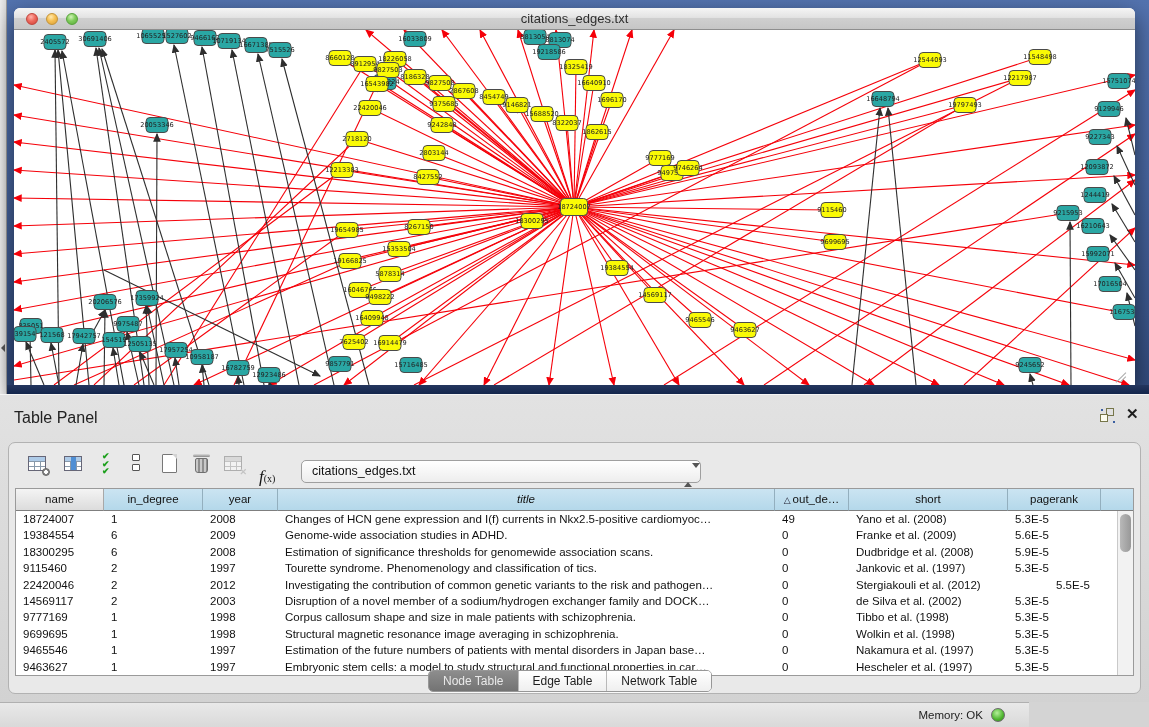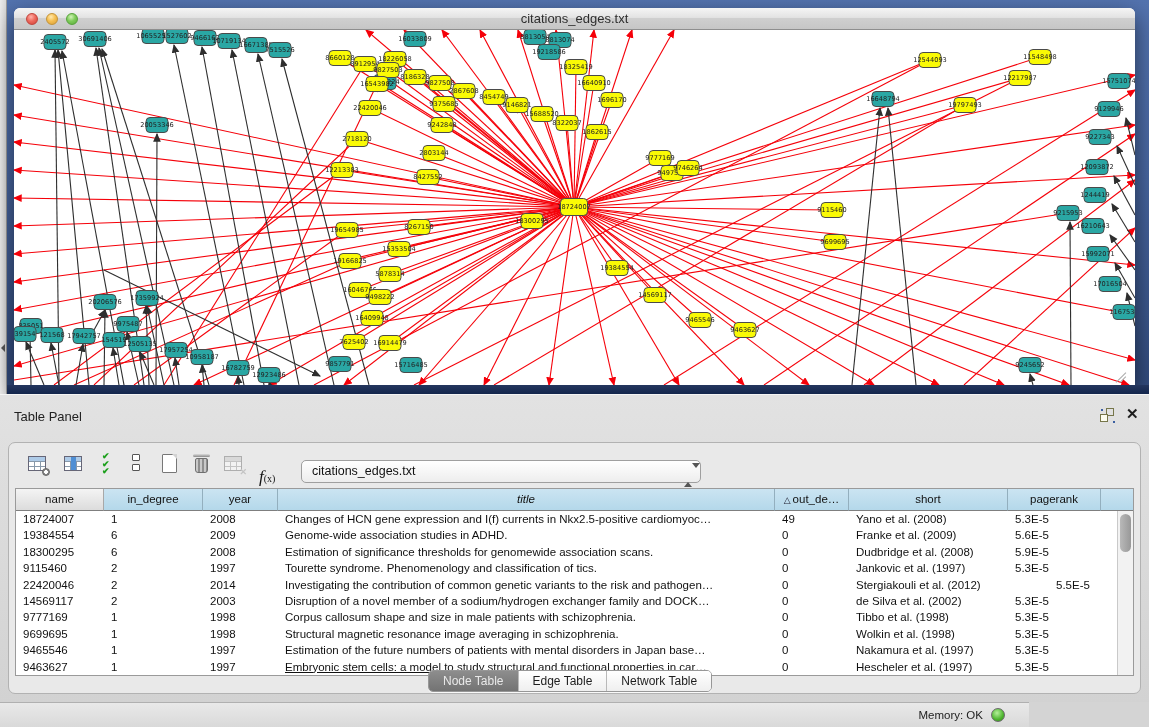--- a/index.html
+++ b/index.html
@@ -31,21 +31,21 @@
     font-size:13px; color:#2e2e2e; }
   #netsvg { left:0; top:22px; }
   #resize-grip { left:1100px; top:362px; width:14px; height:14px; }
   #resize-grip span{ position:absolute; background:#aaa; height:1px; transform:rotate(-45deg);}
   #resize-grip .g1{ width:14px; left:0; top:7px;} #resize-grip .g2{ width:8px; left:5px; top:9px;}
   #divider-arrow { left:566px; top:392px; font-size:9px; color:#666; line-height:8px;}
 
   
   #tpanel { left:0; top:394px; width:1149px; height:308px;
     background:linear-gradient(180deg,#e2e2e2,#d2d2d2); border-top:1px solid #f4f4f4; }
-  #tpanel-title { left:14px; top:14px; font-size:13px; color:#222; }
+  #tpanel-title { left:14px; top:14px; font-size:16px; color:#222; }
   #float-icon { left:1100px; top:13px; width:16px; height:16px; }
   #float-icon .b1{ position:absolute; left:6px; top:0; width:8px; height:8px; border:1.5px solid #76764a; background:transparent;}
   #float-icon .b2{ position:absolute; left:0; top:6px; width:8px; height:8px; border:1.5px solid #76764a; background:#fdfdf0;}
   #float-icon .d1{ position:absolute; left:1px; top:1px; width:2px; height:2px; background:#3b5fa0;}
   #float-icon .d2{ position:absolute; left:13px; top:13px; width:2px; height:2px; background:#3b5fa0;}
   #close-icon { left:1126px; top:10px; font-size:15px; font-weight:bold; color:#1d1d1d;}
 
   #container { left:8px; top:47px; width:1133px; height:252px;
     background:#e9e9e9; border:1px solid #b2b2b2; border-radius:7px; }
 
@@ -568,21 +568,21 @@
             <div class="td" style="width: 99px;">2</div>
             <div class="td" style="width: 75px;">1997</div>
             <div class="td" style="width: 497px;">Tourette syndrome. Phenomenology and classification of tics.</div>
             <div class="td" style="width: 74px;">0</div>
             <div class="td" style="width: 159px;">Jankovic et al. (1997)</div>
             <div class="td" style="width: 93px;">5.3E-5</div>
           </div>
           <div class="tr">
             <div class="td" style="width: 88px;">22420046</div>
             <div class="td" style="width: 99px;">2</div>
-            <div class="td" style="width: 75px;">2014</div>
+            <div class="td" style="width: 75px;">2012</div>
             <div class="td" style="width: 497px;">Investigating the contribution of common genetic variants to the risk and pathogen…</div>
             <div class="td" style="width: 74px;">0</div>
             <div class="td" style="width: 159px;">Stergiakouli et al. (2012)</div>
             <div class="td" style="width: 93px; margin-left: 41px;">5.5E-5</div>
           </div>
           <div class="tr">
             <div class="td" style="width: 88px;">14569117</div>
             <div class="td" style="width: 99px;">2</div>
             <div class="td" style="width: 75px;">2003</div>
             <div class="td" style="width: 497px;">Disruption of a novel member of a sodium/hydrogen exchanger family and DOCK…</div>
@@ -614,21 +614,21 @@
             <div class="td" style="width: 75px;">1997</div>
             <div class="td" style="width: 497px;">Estimation of the future numbers of patients with mental disorders in Japan base…</div>
             <div class="td" style="width: 74px;">0</div>
             <div class="td" style="width: 159px;">Nakamura et al. (1997)</div>
             <div class="td" style="width: 93px;">5.3E-5</div>
           </div>
           <div class="tr">
             <div class="td" style="width: 88px;">9463627</div>
             <div class="td" style="width: 99px;">1</div>
             <div class="td" style="width: 75px;">1997</div>
-            <div class="td" style="width: 497px; text-decoration: underline;">Embryonic stem cells: a model to study structural and functional properties in car…</div>
+            <div class="td" style="width: 497px;">Embryonic stem cells: a model to study structural and functional properties in car…</div>
             <div class="td" style="width: 74px;">0</div>
             <div class="td" style="width: 159px;">Hescheler et al. (1997)</div>
             <div class="td" style="width: 93px;">5.3E-5</div>
           </div>
         </div>
       <div id="vscroll">
         <div id="vthumb"></div>
       </div>
     </div>
 

